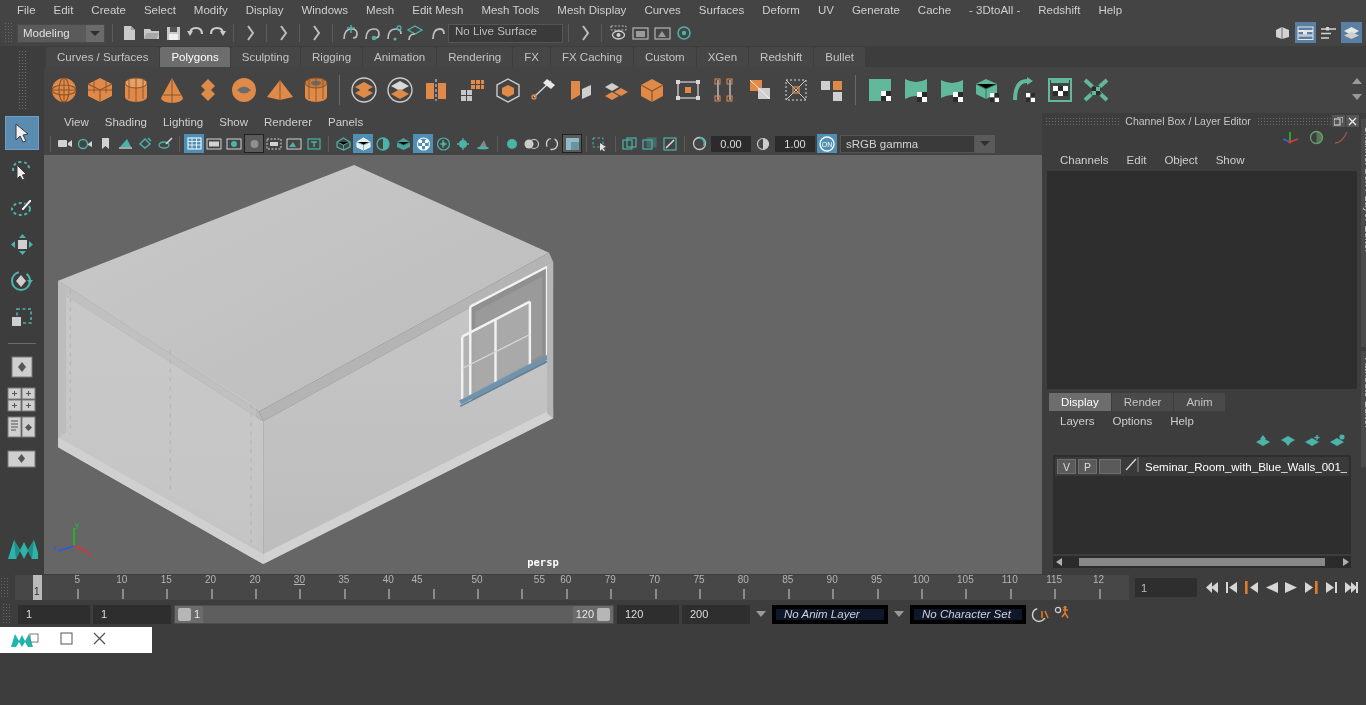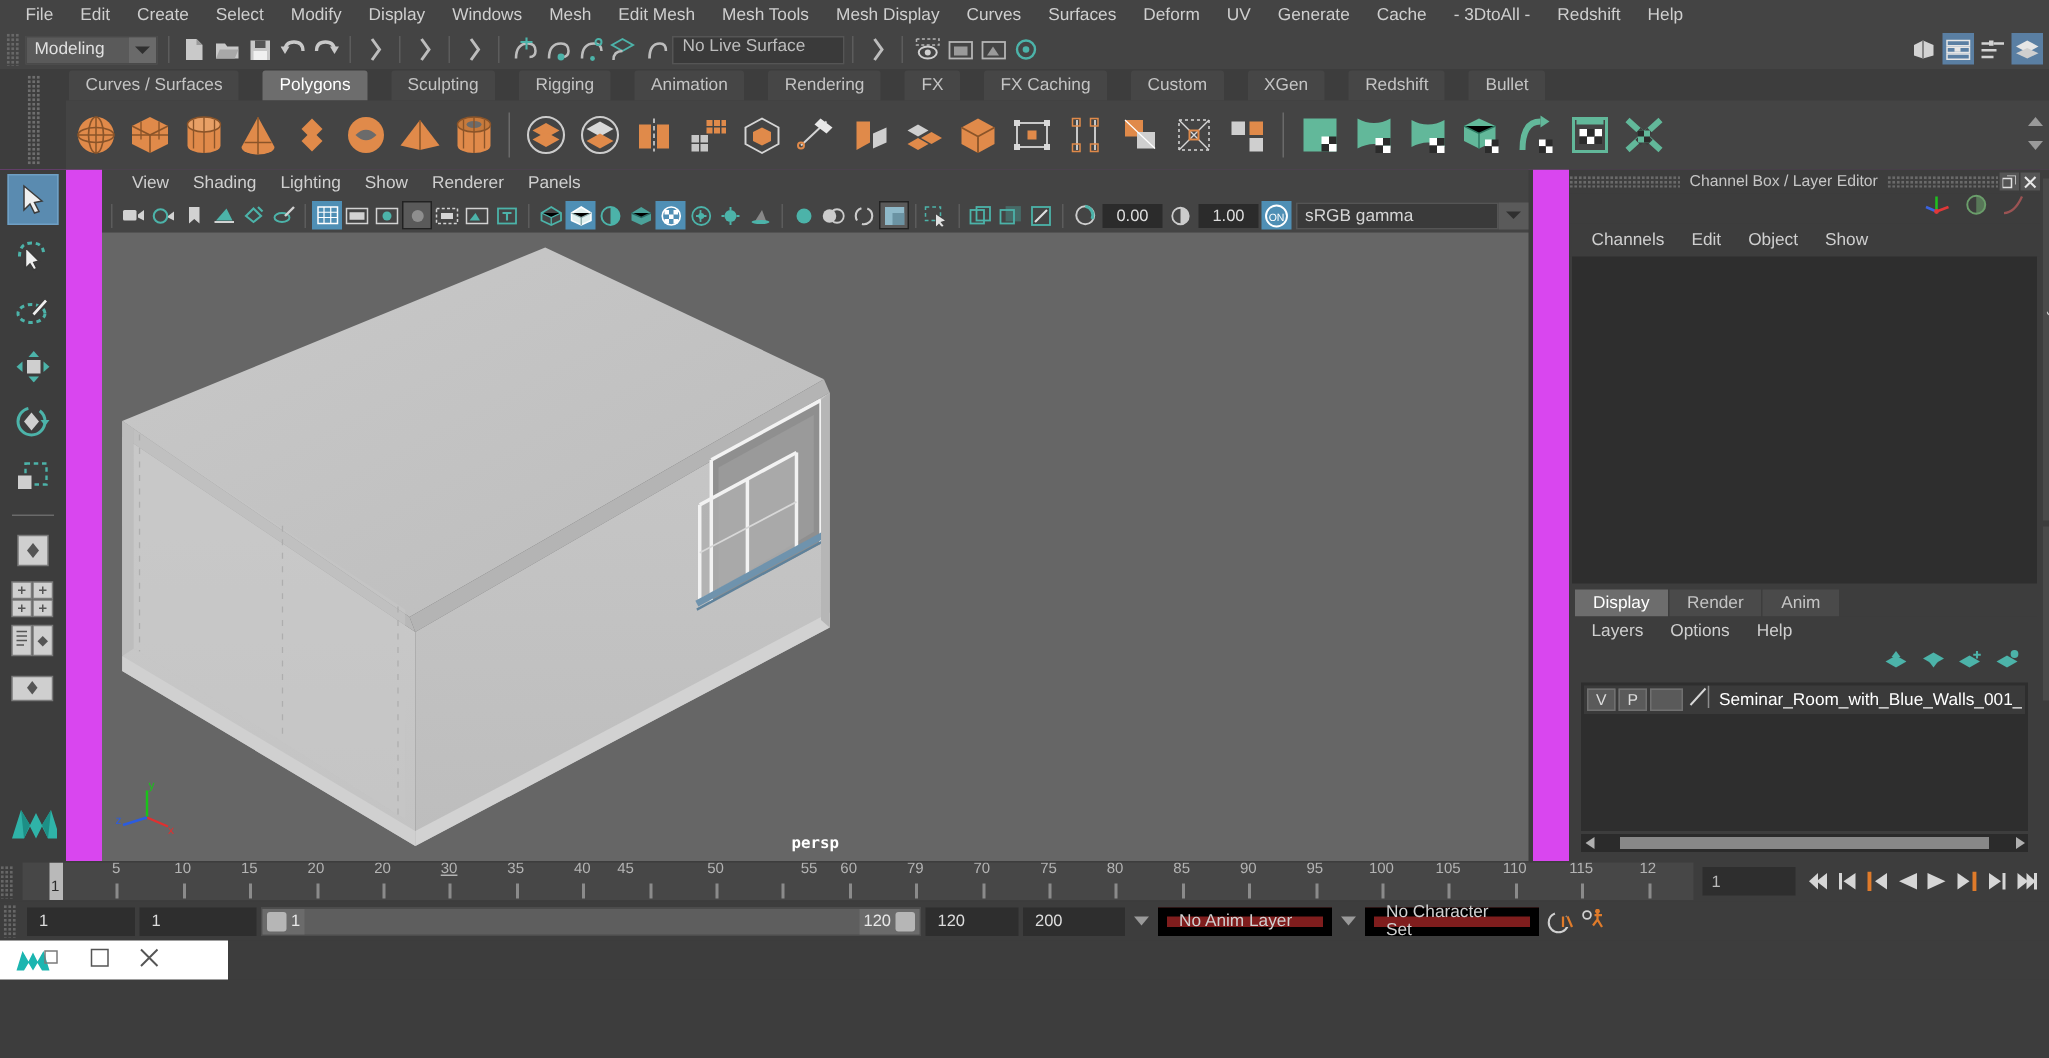--- a/index.html
+++ b/index.html
@@ -34,33 +34,33 @@
   .tr-btn{width:21px;height:21px;display:flex;align-items:center;justify-content:center;}
   .tr-btn.on{background:#5a7fa3;}
 
   
   .shelfwrap{background:#3d3d3d;display:flex;}
   .shelf-left{width:44px;flex:0 0 44px;display:flex;flex-direction:column;align-items:center;}
   .shelf-left .gripdots{width:9px;height:60px;margin-top:4px;
     background-image:radial-gradient(#6e6e6e 1px, transparent 1px);background-size:3px 3px;}
   .shelf-right{flex:1;}
   .tabbar{height:21px;display:flex;align-items:flex-end;background:#3d3d3d;padding-left:2px;}
-  .tab{font-size:11.5px;color:#c4c4c4;padding:3px 11px 3px;background:#464646;margin-right:16px;line-height:14px;
+  .tab{font-size:11.5px;color:#c4c4c4;padding:3px 11px 3px;background:#464646;margin-right:1px;line-height:14px;
         border-top-left-radius:2px;border-top-right-radius:2px;cursor:default;white-space:nowrap;}
   .tab.active{background:#6d6d6d;color:#fff;}
   .shelfrow{height:46px;background:#444444;display:flex;align-items:center;padding-left:2px;gap:1px;position:relative;}
   .shelf-icon{width:35px;height:40px;display:flex;align-items:center;justify-content:center;flex:0 0 auto;}
   .shelf-sep{width:1px;height:30px;background:#6a6a6a;margin:0 5px;flex:0 0 auto;}
   .shelf-scroll{position:absolute;right:2px;top:2px;width:14px;height:40px;display:flex;flex-direction:column;align-items:center;justify-content:center;gap:10px;}
   .sarrow{width:0;height:0;border-left:5px solid transparent;border-right:5px solid transparent;}
   .sarrow.up{border-bottom:6px solid #9a9a9a;}
   .sarrow.down{border-top:6px solid #9a9a9a;}
 
   
-  .mid{display:flex;height:461px;background:#d946ef;gap:24px;}
+  .mid{display:flex;height:461px;background:#15803d;}
   .toolbox{width:44px;flex:0 0 44px;background:#3d3d3d;display:flex;flex-direction:column;align-items:center;padding-top:3px;}
   .tb{width:34px;height:34px;margin-bottom:3px;display:flex;align-items:center;justify-content:center;border:1px solid transparent;}
   .tb.sel{background:#5a8bb0;border-color:#6f9fc4;}
   .tb-div{width:28px;height:1px;background:#6a6a6a;margin:5px 0 6px;}
   .tb-small{width:34px;display:flex;flex-direction:column;align-items:center;margin-bottom:4px;}
 
   
   .vp-panel{flex:1;display:flex;flex-direction:column;background:#3d3d3d;padding-right:3px;}
   .vp-menubar{height:19px;display:flex;align-items:center;background:#444;padding-left:12px;}
   .vp-menubar .mi{font-size:11.5px;color:#cfcfcf;padding:0 8px;line-height:19px;}
@@ -116,21 +116,21 @@
   .cur-frame{width:62px;height:19px;background:#2e2e2e;color:#bbb;font-size:11px;display:flex;align-items:center;padding-left:6px;margin:0 6px;}
   .transport{display:flex;align-items:center;gap:3px;padding-right:6px;}
   .tp{width:17px;height:19px;display:flex;align-items:center;justify-content:center;}
 
   
   .rangerow{height:26px;background:#3d3d3d;display:flex;align-items:center;gap:3px;padding-left:2px;}
   .rfield{height:19px;background:#2e2e2e;color:#ddd;font-size:11px;display:flex;align-items:center;padding-left:8px;}
   .rangebar{height:19px;background:#5e5e5e;position:relative;display:flex;align-items:center;justify-content:space-between;border:1px solid #4d4d4d;}
   .rangebar .cap{height:17px;background:#6b6b6b;display:flex;align-items:center;padding:0 3px;font-size:11px;color:#e8e8e8;gap:3px;}
   .handle{width:13px;height:13px;background:#b6b6b6;border-radius:2px;}
-  .combo2{height:19px;background:#7f1d1d;border:6px solid #000000;font-size:11.5px;color:#d0d0d0;display:flex;align-items:center;padding:0 8px;}
+  .combo2{height:19px;background:#0f172a;border:4px solid #000000;font-size:11.5px;color:#d0d0d0;display:flex;align-items:center;padding:0 8px;font-style:italic;}
   .tri{width:0;height:0;border-left:5px solid transparent;border-right:5px solid transparent;border-top:6px solid #9a9a9a;margin:0 3px;}
 
   
   .cmdrow{height:26px;background:#3d3d3d;display:flex;align-items:center;gap:3px;padding-left:2px;}
   .cmd-label{width:62px;font-size:11.5px;color:#d0d0d0;padding-left:14px;}
   .cmd-input{height:21px;background:#2e2e2e;}
   .cmd-out{flex:1;height:21px;background:#2e2e2e;}
   .cmd-btn{width:20px;height:20px;display:flex;align-items:center;justify-content:center;}
 
   

